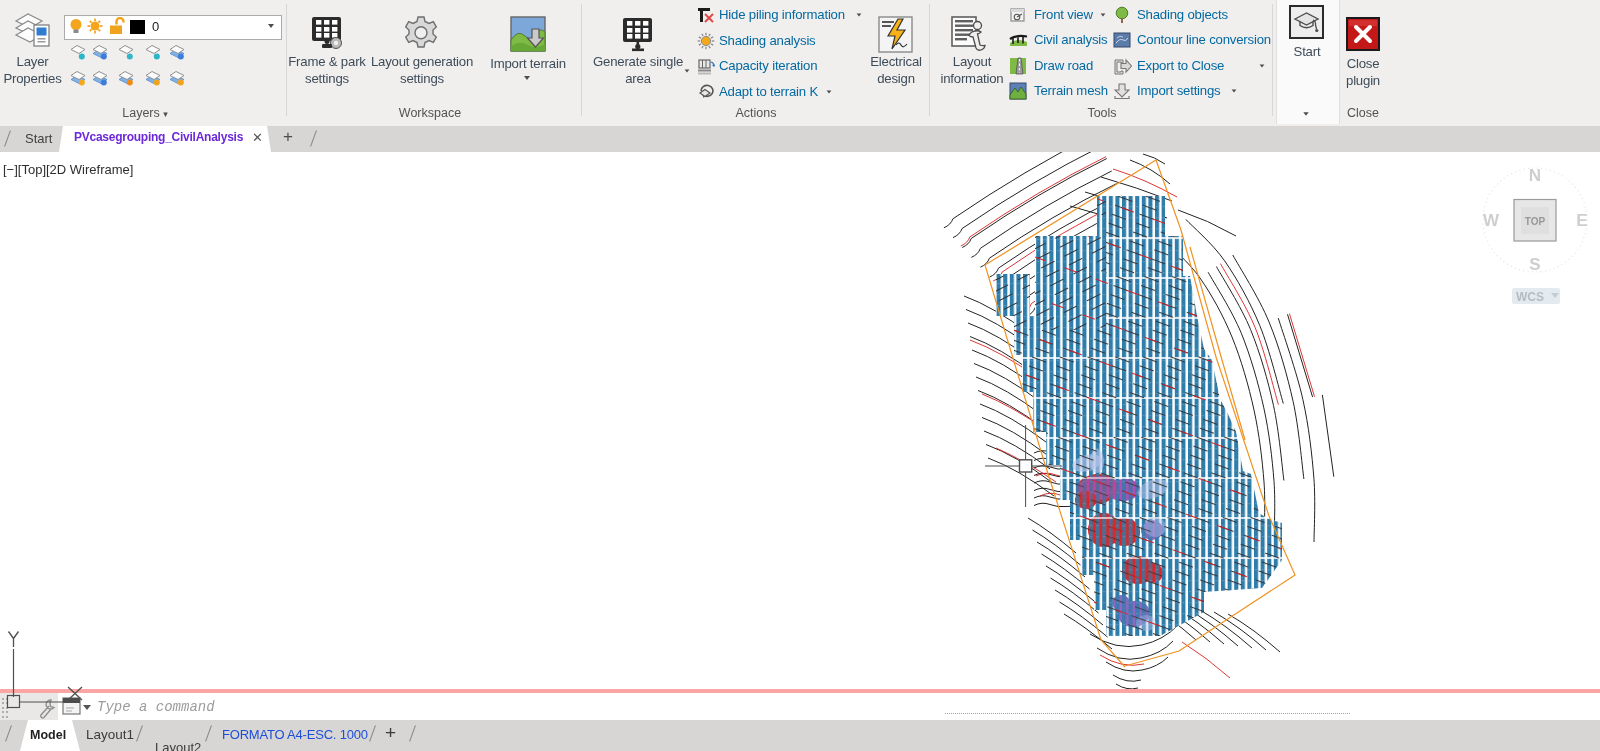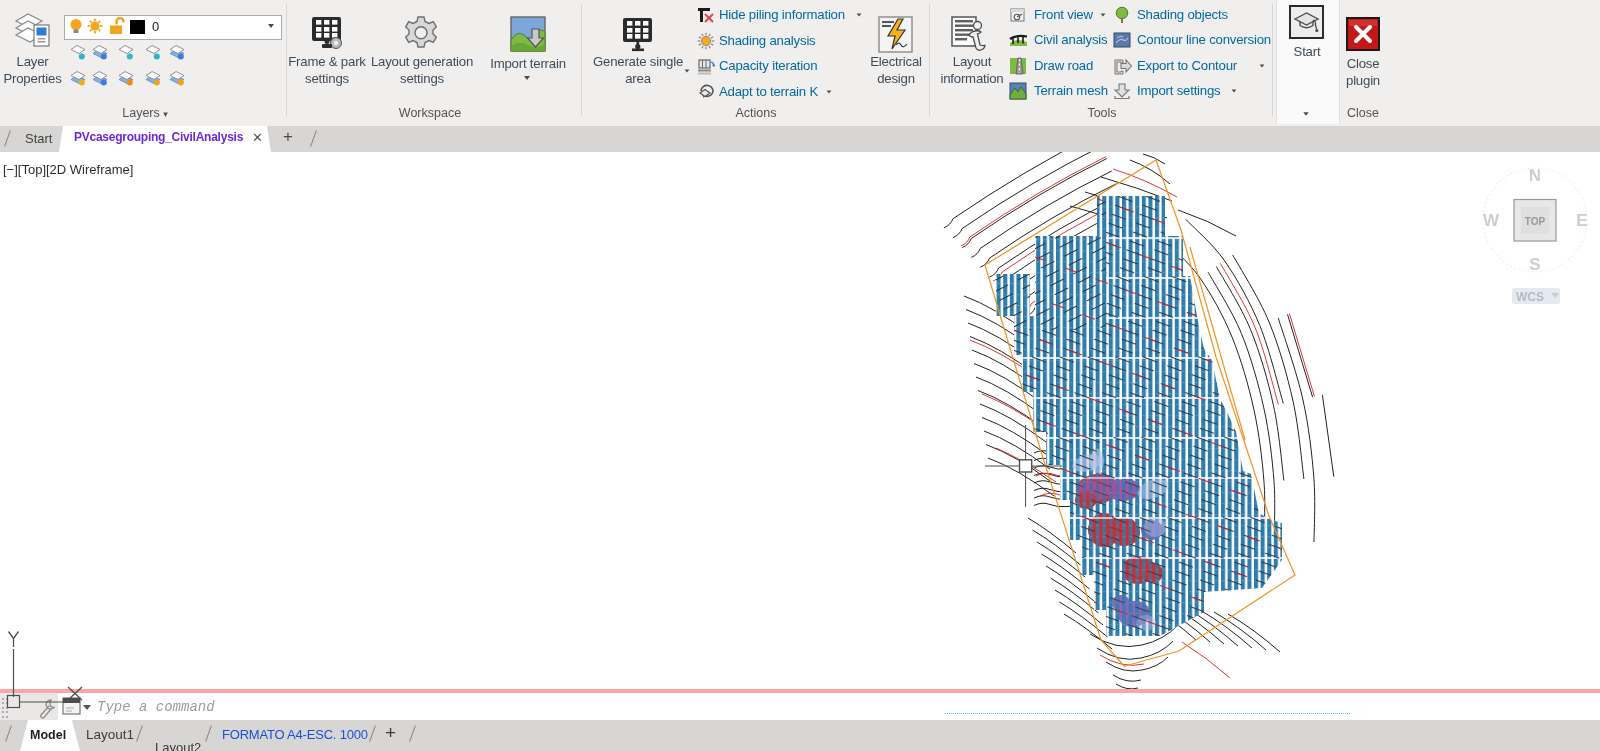--- a/index.html
+++ b/index.html
@@ -253,21 +253,21 @@
 <svg class="ab" style="left:1113px;top:31px" width="18" height="18" viewBox="0 0 18 18">
       <rect x="1" y="2" width="16" height="14" fill="#5b7ba8" stroke="#33496a" stroke-width="1"></rect>
       <path d="M3,12 q4,-5 7,-3 q3,2 5,-2" stroke="#c9d6e8" stroke-width="1" fill="none"></path>
       <path d="M4,7 q3,-3 6,-1" stroke="#c9d6e8" stroke-width="0.9" fill="none"></path>
     </svg>
 <div class="ab rowtxt" style="left:1137px;top:32px">Contour line conversion</div>
 <svg class="ab" style="left:1113px;top:57px" width="19" height="18" viewBox="0 0 19 18">
       <path d="M2,3 h8 v3 h-2 v-1 h-4 v10 h4 v-1 h2 v3 h-8 Z" fill="#e0e0e0" stroke="#777" stroke-width="1"></path>
       <path d="M8,6.5 h5 v-3.5 l5.5,6 -5.5,6 v-3.5 h-5 Z" fill="#d9d9d9" stroke="#777" stroke-width="1.1"></path>
     </svg>
-<div class="ab rowtxt" style="left:1137px;top:58px">Export to Contour</div>
+<div class="ab rowtxt" style="left:1137px;top:58px">Export to Close</div>
 <div class="ab dd" style="left:1259px;top:64px;transform:scale(0.8)"></div>
 <svg class="ab" style="left:1113px;top:82px" width="18" height="18" viewBox="0 0 18 18">
       <path d="M6,2 h6 v6 h4 l-7,7 -7,-7 h4 Z" fill="#e0e0e0" stroke="#777" stroke-width="1.1"></path>
       <path d="M2,14 v2.5 h14 v-2.5" stroke="#777" stroke-width="1.2" fill="none"></path>
     </svg>
 <div class="ab rowtxt" style="left:1137px;top:83px">Import settings</div>
 <div class="ab dd" style="left:1231px;top:89px;transform:scale(0.8)"></div>
 <div class="ab plabel" style="left:1052px;width:100px">Tools</div>
 <div class="ab" style="left:1276px;top:0;width:62px;height:124px;background:#fafafa;border-left:1px solid #e0e0e0;border-right:1px solid #e0e0e0"></div>
 <svg class="ab" style="left:1289px;top:5px" width="35" height="34" viewBox="0 0 35 34">

